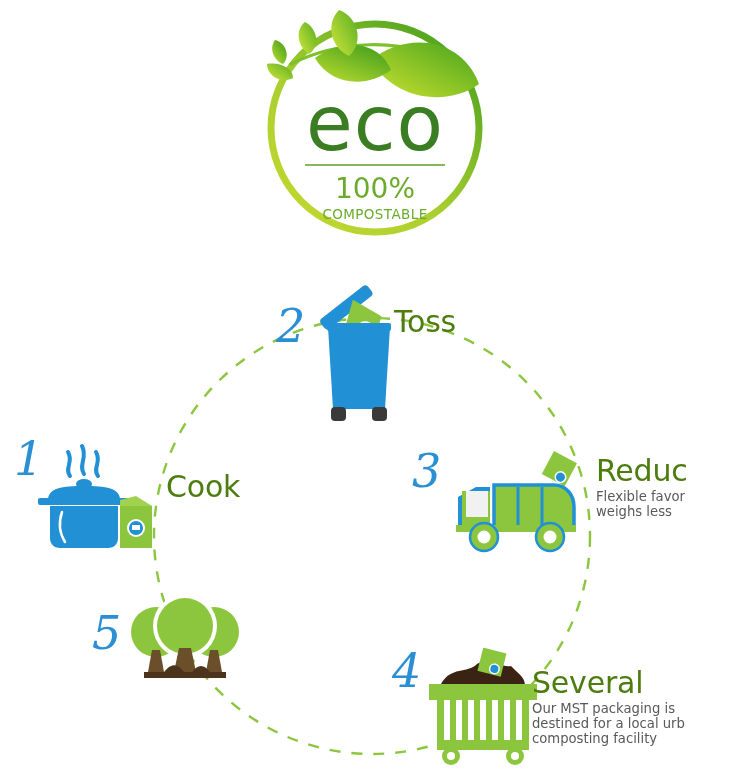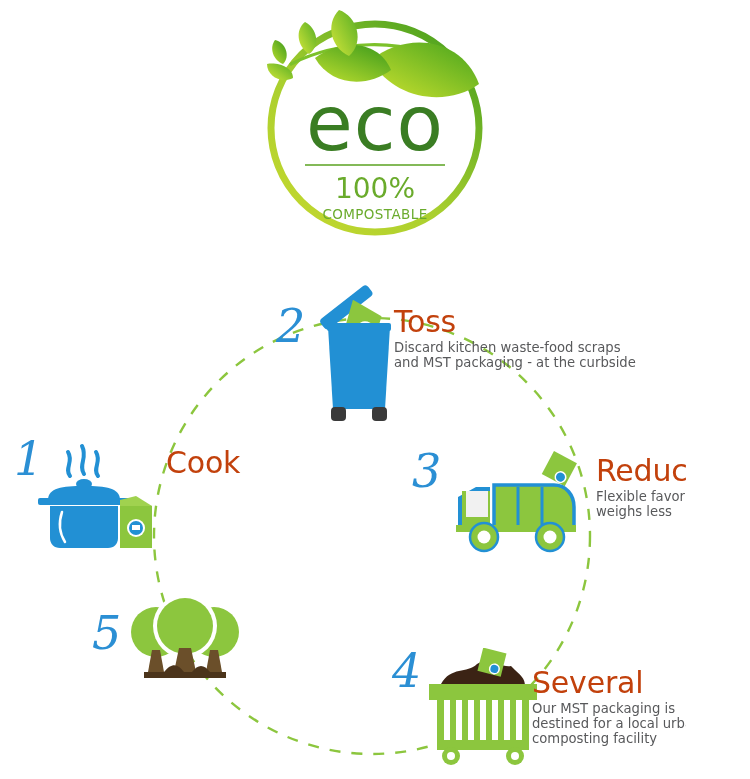--- a/index.html
+++ b/index.html
@@ -54,21 +54,21 @@
     position: absolute;
   }
   .step-text {
     position: absolute;
   }
   .step-title {
     font-family: "DejaVu Sans", sans-serif;
     font-weight: 400;
     font-size: 30px;
     line-height: 1.02;
-    color: #c2410c;
+    color: #4d7c0f;
     letter-spacing: -0.2px;
     white-space: nowrap;
   }
   .step-desc {
     font-family: "DejaVu Sans", sans-serif;
     font-size: 13.2px;
     line-height: 1.17;
     color: #58595b;
     white-space: pre-line;
     margin-top: 2px;
@@ -91,21 +91,21 @@
   #step-compost .step-text { left: 140px; top: 20px; }
 
   #step-plant       { left: 84px; top: 592px; width: 270px; height: 175px; }
   #step-plant .step-num  { left: 8px;  top: 18px; }
   #step-plant .step-icon { left: 46px; top: 0px; }
   #step-plant .step-text { left: 0px;  top: 78px; }
 
   #step-cook       { left: 14px; top: 432px; width: 330px; height: 125px; }
   #step-cook .step-num  { left: 0px;  top: 4px; }
   #step-cook .step-icon { left: 20px; top: 10px; }
-  #step-cook .step-text { left: 152px; top: 16px; }
+  #step-cook .step-text { left: 152px; top: 40px; }
 </style>
 </head>
 <body>
 
 <div id="infographic">
 
   <div class="eco-badge">
     <svg class="eco-svg" width="245" height="245" viewBox="0 0 245 245" xmlns="http://www.w3.org/2000/svg">
       <defs>
         <linearGradient id="ringGrad" x1="0%" y1="100%" x2="85%" y2="0%">
@@ -177,22 +177,20 @@
         <path d="M14,46 L76,46 L71,128 L19,128 Z" fill="#2290d4"></path>
 
         <rect x="13" y="42" width="64" height="8" rx="2" fill="#2290d4"></rect>
 
         <rect x="17" y="126" width="15" height="14" rx="4" fill="#3a3a3a"></rect>
         <rect x="58" y="126" width="15" height="14" rx="4" fill="#3a3a3a"></rect>
       </svg>
     </div>
     <div class="step-text">
       <div class="step-title">Toss</div>
-      <div class="step-desc">Discard kitchen waste-food scraps
-and MST packaging - at the curbside</div>
     </div>
   </div>
 
   <div class="step" id="step-reduce">
     <div class="step-num">3</div>
     <div class="step-icon">
       <svg width="140" height="104" viewBox="0 0 140 104" xmlns="http://www.w3.org/2000/svg">
 
         <g transform="rotate(28 108 18)">
           <rect x="96" y="4" width="26" height="26" fill="#8cc63e"></rect>

